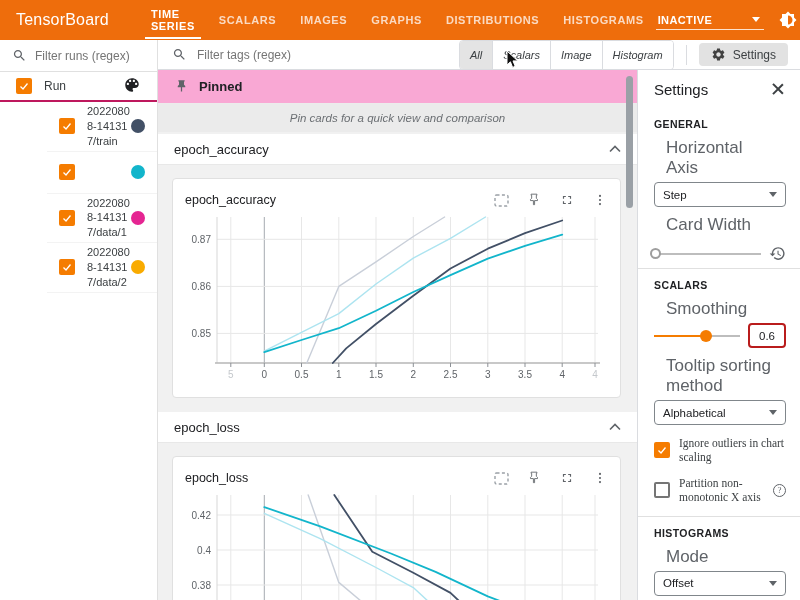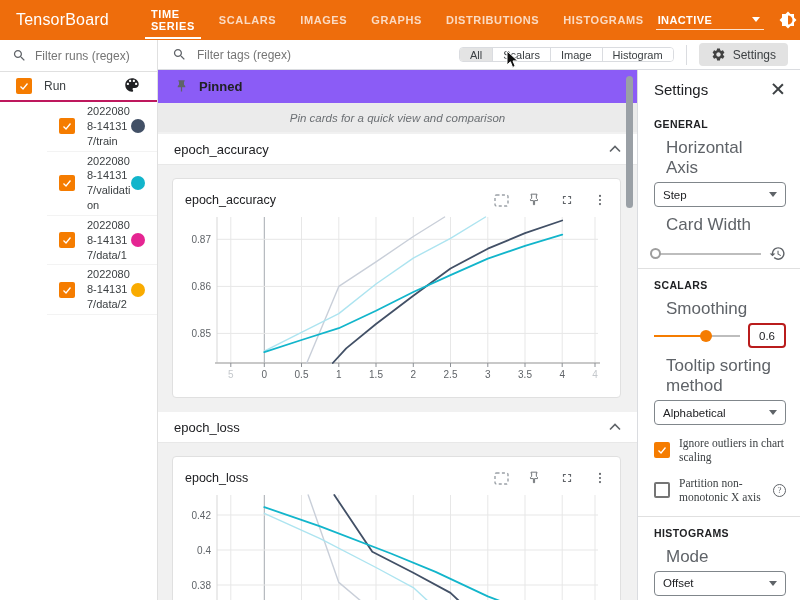--- a/index.html
+++ b/index.html
@@ -41,36 +41,36 @@
   .run-name { font-size:11px; line-height:1.35; margin-left:12px; width:84px; word-break:break-all; color:#3c4043; }
   .dot { width:14px; height:14px; border-radius:50%; margin-left:auto; flex:0 0 14px; }
   .palette { margin-left:auto; }
   .palette svg { width:18px; height:18px; fill:#202124; }
 
   
   .toolbar { display:flex; align-items:center; height:30px; background:#fff; border-bottom:1px solid #dadce0; padding:0 10px 0 14px; }
   .toolbar input { border:none; outline:none; width:200px; font-size:12px; margin-left:10px; color:#202124;
         font-family:"Liberation Sans",sans-serif; }
   .toolbar input::placeholder { color:#757575; }
-  .seg-group { display:flex; margin-left:auto; border:1px solid #dadce0; border-radius:4px; overflow:hidden; height:15px; }
+  .seg-group { display:flex; margin-left:auto; border:1px solid #dadce0; border-radius:4px; overflow:hidden; height:30px;font-style:italic; }
   .seg { display:flex; align-items:center; padding:0 10px; font-size:11px; color:#3c4043; background:#fff;
         border-right:1px solid #dadce0; cursor:pointer; }
   .seg:last-child { border-right:none; }
   .seg.selected { background:#e4e4e4; }
   .tb-divider { width:1px; height:20px; background:#dadce0; margin:0 12px; }
   .settings-btn { display:flex; align-items:center; gap:7px; background:#e2e2e2; border-radius:4px; height:23px;
         padding:0 12px; font-size:12px; font-weight:500; color:#3c4043; cursor:pointer; margin-right:2px; }
   .settings-btn svg { width:15px; height:15px; fill:#424242; }
 
   
   .lower { display:flex; height:530px; }
   .main { position:relative; width:479px; background:#f1f1f1; overflow:hidden; }
   .panel { width:163px; background:#fff; border-left:1px solid #dadce0; overflow:hidden; }
 
-  .pinned-bar { display:flex; align-items:center; gap:10px; height:34px; background:#8b5cf6; padding:0 16px;
+  .pinned-bar { display:flex; align-items:center; gap:10px; height:34px; background:#f9a8d4; padding:0 16px;
         border-bottom:1px solid #ececec; font-size:13px; font-weight:700; color:#202124; }
   .pinned-bar svg { width:15px; height:15px; fill:#5f6368; }
   .hint-strip { display:flex; align-items:center; justify-content:center; height:28px; background:#ebebeb;
         font-size:11.5px; font-style:italic; color:#6b6f73; }
   .section-hdr { display:flex; align-items:center; height:31px; background:#fff; padding:0 16px; margin-top:2px;
         border-bottom:1px solid #e8e8e8; font-size:13px; font-weight:500; color:#202124; }
   .section-hdr svg { margin-left:auto; width:12px; height:8px; stroke:#5f6368; stroke-width:1.6; fill:none; }
 
   .card { background:#fff; border:1px solid #e0e0e0; border-radius:4px; margin:13px 16px 14px 14px; padding:8px 12px 10px 12px; }
   .card-hdr { display:flex; align-items:center; height:26px; }
@@ -221,21 +221,20 @@
             </span>
           <span class="run-name">20220808-141317/train</span>
           <span class="dot" style="background: rgb(66, 80, 102);"></span>
         </div>
         <div class="run-row">
           <span class="chk on">
               <svg viewBox="0 0 24 24">
                 <polyline points="5,13 10,18 19,7"></polyline>
               </svg>
             </span>
-          <span class="run-name">20220808-141317/validation</span>
           <span class="dot" style="background: rgb(18, 181, 203);"></span>
         </div>
         <div class="run-row">
           <span class="chk on">
               <svg viewBox="0 0 24 24">
                 <polyline points="5,13 10,18 19,7"></polyline>
               </svg>
             </span>
           <span class="run-name">20220808-141317/data/1</span>
           <span class="dot" style="background: rgb(229, 37, 146);"></span>

